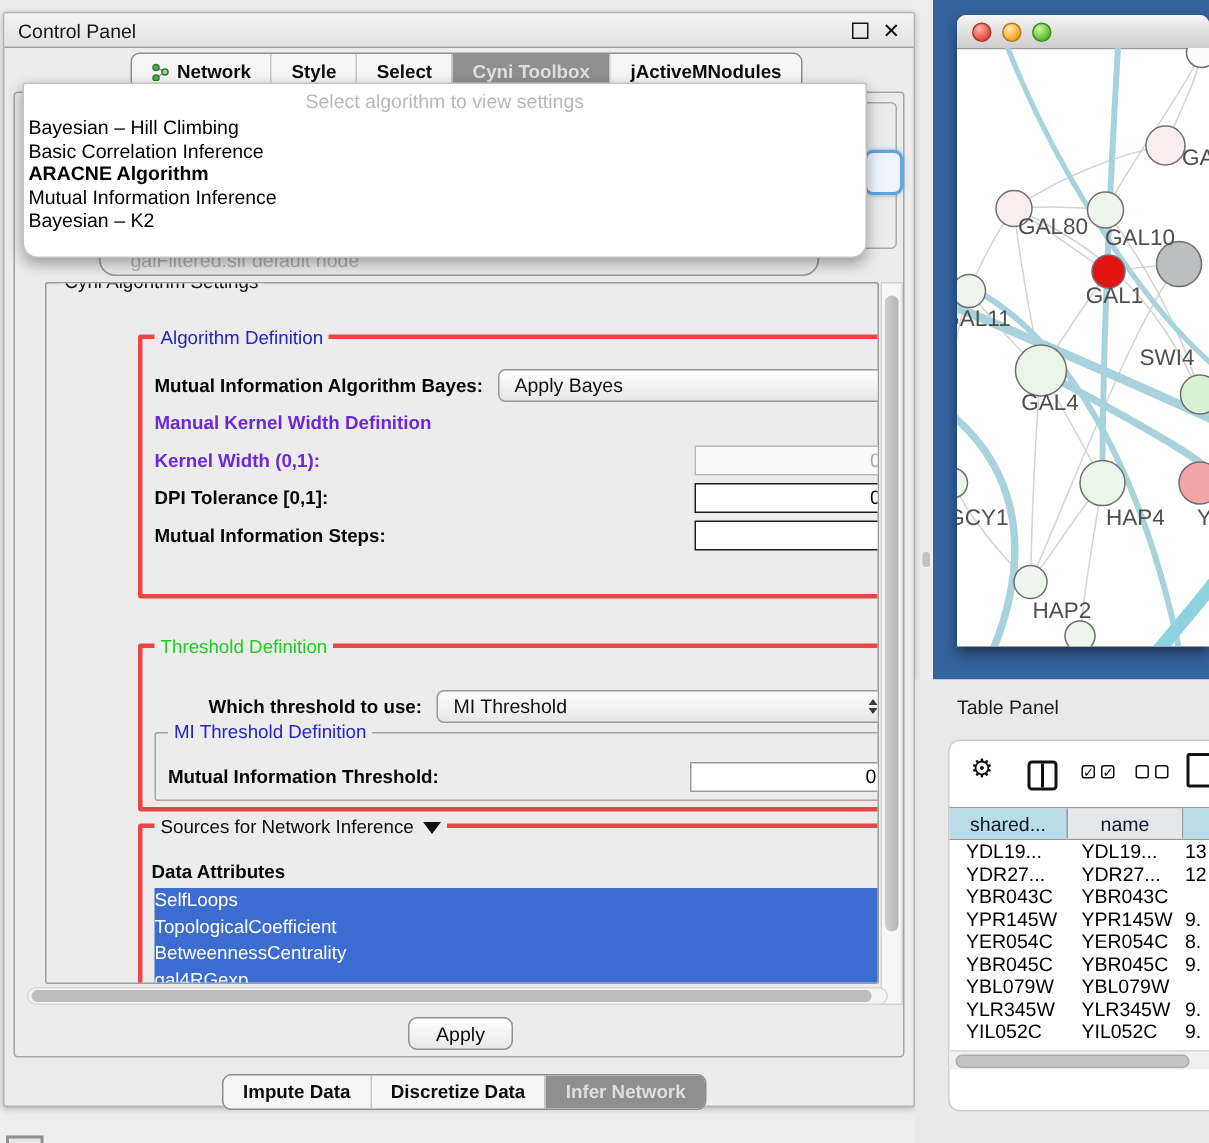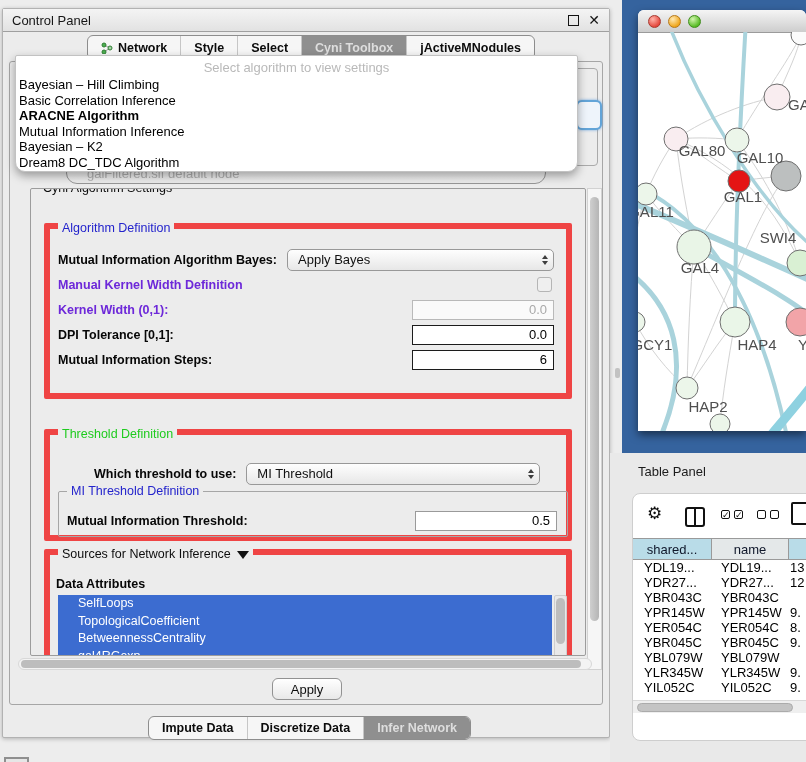--- a/index.html
+++ b/index.html
@@ -47,21 +47,21 @@
   #algo-popup .prompt{text-align:center;font-size:13px;color:#b9b9b9;height:19px;line-height:19px;}
   #algo-popup .item{font-size:13px;line-height:15.6px;padding-left:3px;color:#000;white-space:nowrap;}
   #algo-popup .item.bold{font-weight:bold;}
   
   #settings-box{position:absolute;left:20px;top:126px;width:554px;height:466px;
     border:1px solid #9c9c9c;border-radius:2px;overflow:hidden;}
   .legend{position:absolute;top:-8px;left:8px;background:#ececec;padding:0 4px;
     font-size:12.5px;color:#0d0d0d;white-space:nowrap;}
   .legend.blue{color:#2323cc;}
   .legend.green{color:#1ecb1e;}
-  .fs{position:absolute;border:6px solid #ef4444;border-radius:2px;box-sizing:border-box;}
+  .fs{position:absolute;border:3px solid #ef4444;border-radius:2px;box-sizing:border-box;margin-left:48px;}
   .fs-algo{left:13px;top:34px;width:528px;height:176px;padding:18px 12px 0 8px;}
   .row{display:flex;align-items:center;height:25px;}
   .flabel{font-size:12.5px;font-weight:bold;color:#070707;white-space:nowrap;}
   .flabel.dis{color:#6d28d9;}
   .combo{height:22px;border:1px solid #989898;border-radius:5px;
     background:linear-gradient(#fefefe,#e7e7e7);display:flex;align-items:center;
     font-size:13px;color:#111;box-sizing:border-box;}
   .combo .cval{flex:1;padding-left:10px;white-space:nowrap;overflow:hidden;}
   .stepper{width:16px;display:flex;flex-direction:column;align-items:center;gap:2px;}
   .stepper i{display:block;width:0;height:0;border-left:3.5px solid transparent;border-right:3.5px solid transparent;}
@@ -79,21 +79,21 @@
   .hub-row{position:absolute;left:18px;top:212px;font-size:12.5px;font-weight:bold;
     color:#070707;display:flex;align-items:center;gap:8px;}
   .tri-right{width:0;height:0;border-top:6px solid transparent;border-bottom:6px solid transparent;border-left:8px solid #111;}
   .tri-down{width:0;height:0;border-left:6px solid transparent;border-right:6px solid transparent;border-top:8px solid #111;display:inline-block;margin-left:6px;vertical-align:middle;}
   .fs-threshold{left:13px;top:240px;width:528px;height:112px;padding:26px 12px 0 8px;}
   .fs-midef{position:absolute;left:8px;top:56px;width:510px;height:46px;
     border:1px solid #a6a6a6;border-radius:2px;padding:18px 10px 0 8px;box-sizing:border-box;}
   .fs-sources{left:13px;top:360px;width:528px;height:120px;}
   .attr-title{position:absolute;left:6px;top:22px;font-size:12.5px;font-weight:bold;color:#070707;}
   .sel-list{position:absolute;left:8px;top:40px;width:494px;height:70px;overflow:hidden;}
-  .sel-item{font-size:12.5px;line-height:17.5px;color:#fff;padding-left:20px;white-space:nowrap;}
+  .sel-item{font-size:12.5px;line-height:17.5px;color:#fff;padding-left:0;white-space:nowrap;}
   .list-vscroll{position:absolute;left:504px;top:40px;width:13px;height:70px;
     background:#e9e9e9;border:1px solid #cfcfcf;border-radius:2px;box-sizing:border-box;}
   .list-vscroll .thumb{position:absolute;left:1px;right:1px;top:2px;height:46px;
     background:#bdbdbd;border-radius:5px;}
   #settings-vscroll{position:absolute;left:577px;top:126px;width:15px;height:482px;
     background:#f6f6f6;border:1px solid #d2d2d2;box-sizing:border-box;}
   #settings-vscroll .thumb{position:absolute;left:2px;right:2px;top:8px;height:424px;
     background:linear-gradient(90deg,#cfcfcf,#b5b5b5);border-radius:6px;}
   #settings-hscroll{position:absolute;left:8px;top:596px;width:574px;height:12px;
     background:#f3f3f3;border:1px solid #d8d8d8;border-radius:6px;box-sizing:border-box;}
@@ -293,21 +293,20 @@
 </div>
 
 <div id="algo-popup">
   <div class="prompt">Select algorithm to view settings</div>
   <div id="popup-items">
       <div class="item">Bayesian – Hill Climbing</div>
       <div class="item">Basic Correlation Inference</div>
       <div class="item bold">ARACNE Algorithm</div>
       <div class="item">Mutual Information Inference</div>
       <div class="item">Bayesian – K2</div>
-      <div class="item">Dream8 DC_TDC Algorithm</div>
     </div>
 </div>
 
 <div id="mini-square"></div>
 <div id="splitter-mark"></div>
 
 <div id="blue-frame"></div>
 <div id="net-window">
   <div id="net-titlebar">
     <span class="tl red"></span>

